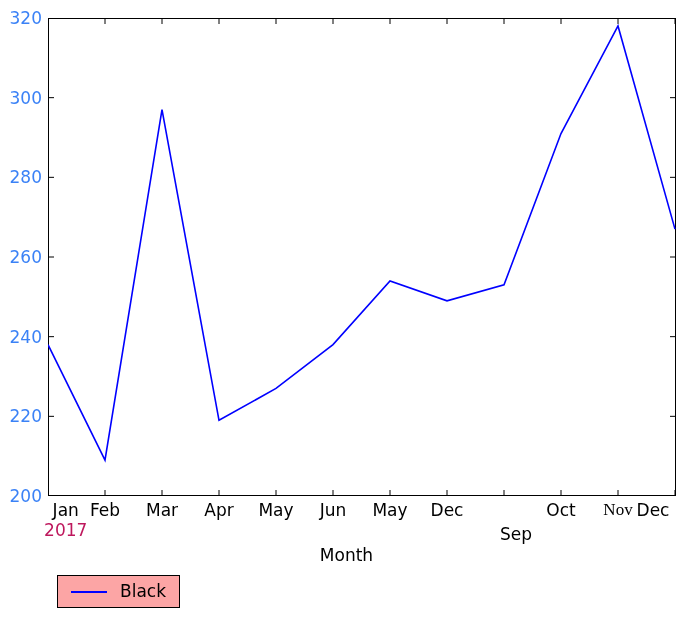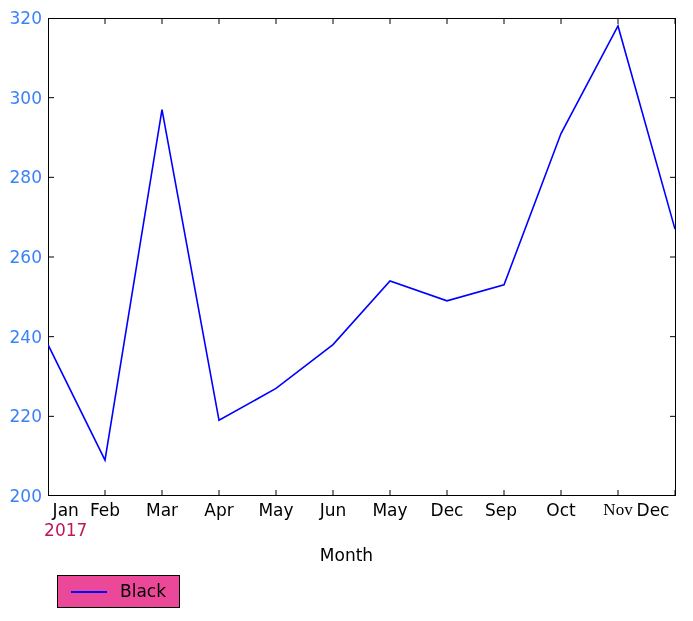--- a/index.html
+++ b/index.html
@@ -87,21 +87,21 @@
     width: 693px;
     text-align: center;
     font-size: 17px;
     color: #000000;
   }
   .legend-box {
     position: absolute;
     left: 57px;
     top: 575px;
     border: 1px solid #000000;
-    background: #ec4899;
+    background: #fca5a5;
     padding: 7px 13px;
     display: flex;
     align-items: center;
     gap: 13px;
     box-sizing: border-box;
   }
   .legend-swatch {
     display: block;
     width: 36px;
     height: 2px;
@@ -181,21 +181,21 @@
 
   <div class="xtick-row" id="xtick-row">
       <div class="xtick-label first" style="left: 16px;">Jan<span class="xtick-sub">2017</span></div>
       <div class="xtick-label" style="left: 57px;">Feb</div>
       <div class="xtick-label" style="left: 114px;">Mar</div>
       <div class="xtick-label" style="left: 171px;">Apr</div>
       <div class="xtick-label" style="left: 228px;">May</div>
       <div class="xtick-label" style="left: 285px;">Jun</div>
       <div class="xtick-label" style="left: 342px;">May</div>
       <div class="xtick-label" style="left: 399px;">Dec</div>
-      <div class="xtick-label" style="left: 453px;">Sep</div>
+      <div class="xtick-label" style="left: 468px; margin-top: 24px;">Sep</div>
       <div class="xtick-label" style="left: 513px;">Oct</div>
       <div class="xtick-label" style="left: 570px; font-family: Liberation Serif, serif;">Nov</div>
       <div class="xtick-label" style="left: 605px;">Dec</div>
     </div>
 
   <div class="axis-title">Month</div>
 
   <div class="legend-box">
     <span class="legend-swatch" style="background: rgb(0, 0, 255);"></span>
     <span class="legend-label">Black</span>

